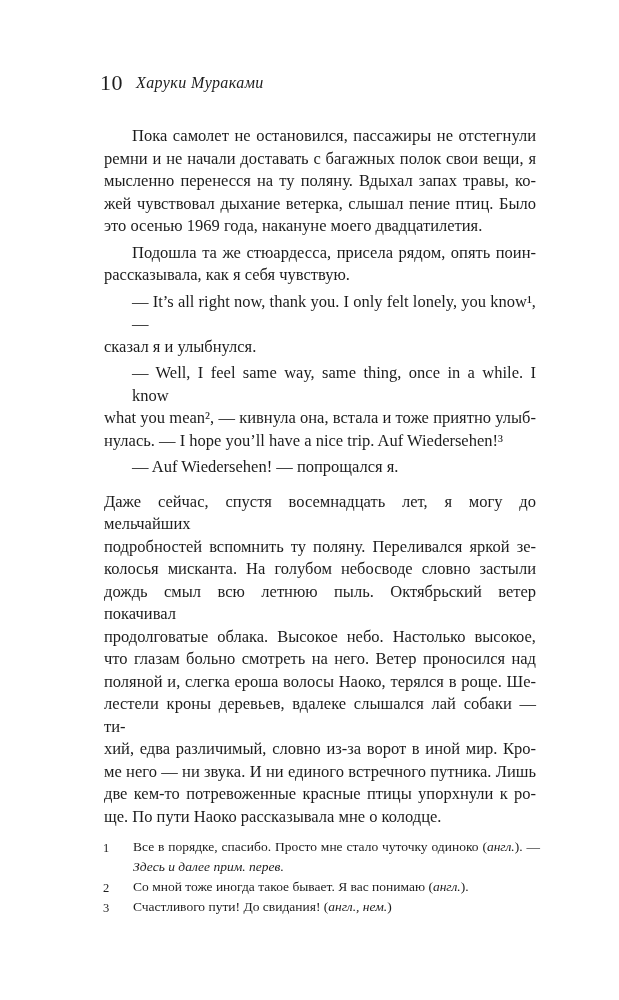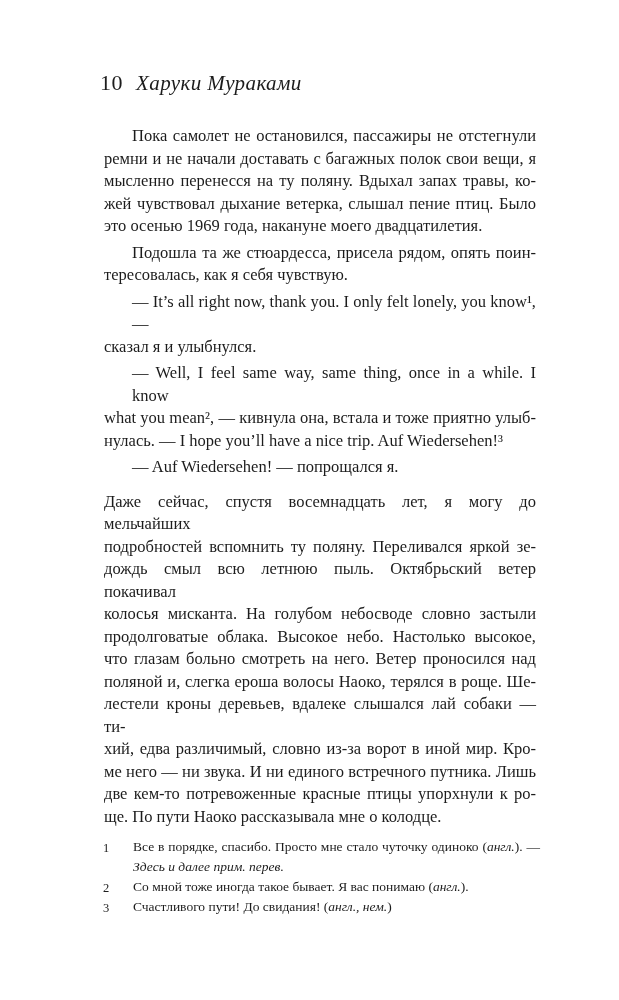--- a/index.html
+++ b/index.html
@@ -25,21 +25,21 @@
     gap: 13px;
     line-height: 26px;
     margin-bottom: 29px;
   }
   .pagenum {
     font-size: 22px;
     letter-spacing: 0.5px;
   }
   .author {
     font-style: italic;
-    font-size: 21px;
+    font-size: 16px;
     letter-spacing: 0.4px;
   }
   
   .bodytext .para { margin: 4px; }
   .bodytext .para.gap { margin-top: 12px; }
   .bodytext .line {
     font-size: 16.5px;
     line-height: 22.5px;
     text-align: justify;
     text-align-last: justify;
@@ -75,39 +75,39 @@
   <div class="bodytext" id="bodytext">
       <div class="para indent">
         <div class="line">Пока самолет не остановился, пассажиры не отстегнули</div>
         <div class="line">ремни и не начали доставать с багажных полок свои вещи, я</div>
         <div class="line">мысленно перенесся на ту поляну. Вдыхал запах травы, ко-</div>
         <div class="line">жей чувствовал дыхание ветерка, слышал пение птиц. Было</div>
         <div class="line lastline">это осенью 1969 года, накануне моего двадцатилетия.</div>
       </div>
       <div class="para indent">
         <div class="line">Подошла та же стюардесса, присела рядом, опять поин-</div>
-        <div class="line lastline">тересовалась, как я себя чувствую.</div>
+        <div class="line lastline">рассказывала, как я себя чувствую.</div>
       </div>
       <div class="para indent">
         <div class="line">— It’s all right now, thank you. I only felt lonely, you know¹, —</div>
         <div class="line lastline">сказал я и улыбнулся.</div>
       </div>
       <div class="para indent">
         <div class="line">— Well, I feel same way, same thing, once in a while. I know</div>
         <div class="line">what you mean², — кивнула она, встала и тоже приятно улыб-</div>
         <div class="line lastline">нулась. — I hope you’ll have a nice trip. Auf Wiedersehen!³</div>
       </div>
       <div class="para indent">
         <div class="line lastline">— Auf Wiedersehen! — попрощался я.</div>
       </div>
       <div class="para gap">
         <div class="line">Даже сейчас, спустя восемнадцать лет, я могу до мельчайших</div>
         <div class="line">подробностей вспомнить ту поляну. Переливался яркой зе-</div>
+        <div class="line">колосья мисканта. На голубом небосводе словно застыли</div>
         <div class="line">дождь смыл всю летнюю пыль. Октябрьский ветер покачивал</div>
-        <div class="line">колосья мисканта. На голубом небосводе словно застыли</div>
         <div class="line">продолговатые облака. Высокое небо. Настолько высокое,</div>
         <div class="line">что глазам больно смотреть на него. Ветер проносился над</div>
         <div class="line">поляной и, слегка ероша волосы Наоко, терялся в роще. Ше-</div>
         <div class="line">лестели кроны деревьев, вдалеке слышался лай собаки — ти-</div>
         <div class="line">хий, едва различимый, словно из-за ворот в иной мир. Кро-</div>
         <div class="line">ме него — ни звука. И ни единого встречного путника. Лишь</div>
         <div class="line">две кем-то потревоженные красные птицы упорхнули к ро-</div>
         <div class="line lastline">ще. По пути Наоко рассказывала мне о колодце.</div>
       </div>
     </div>

